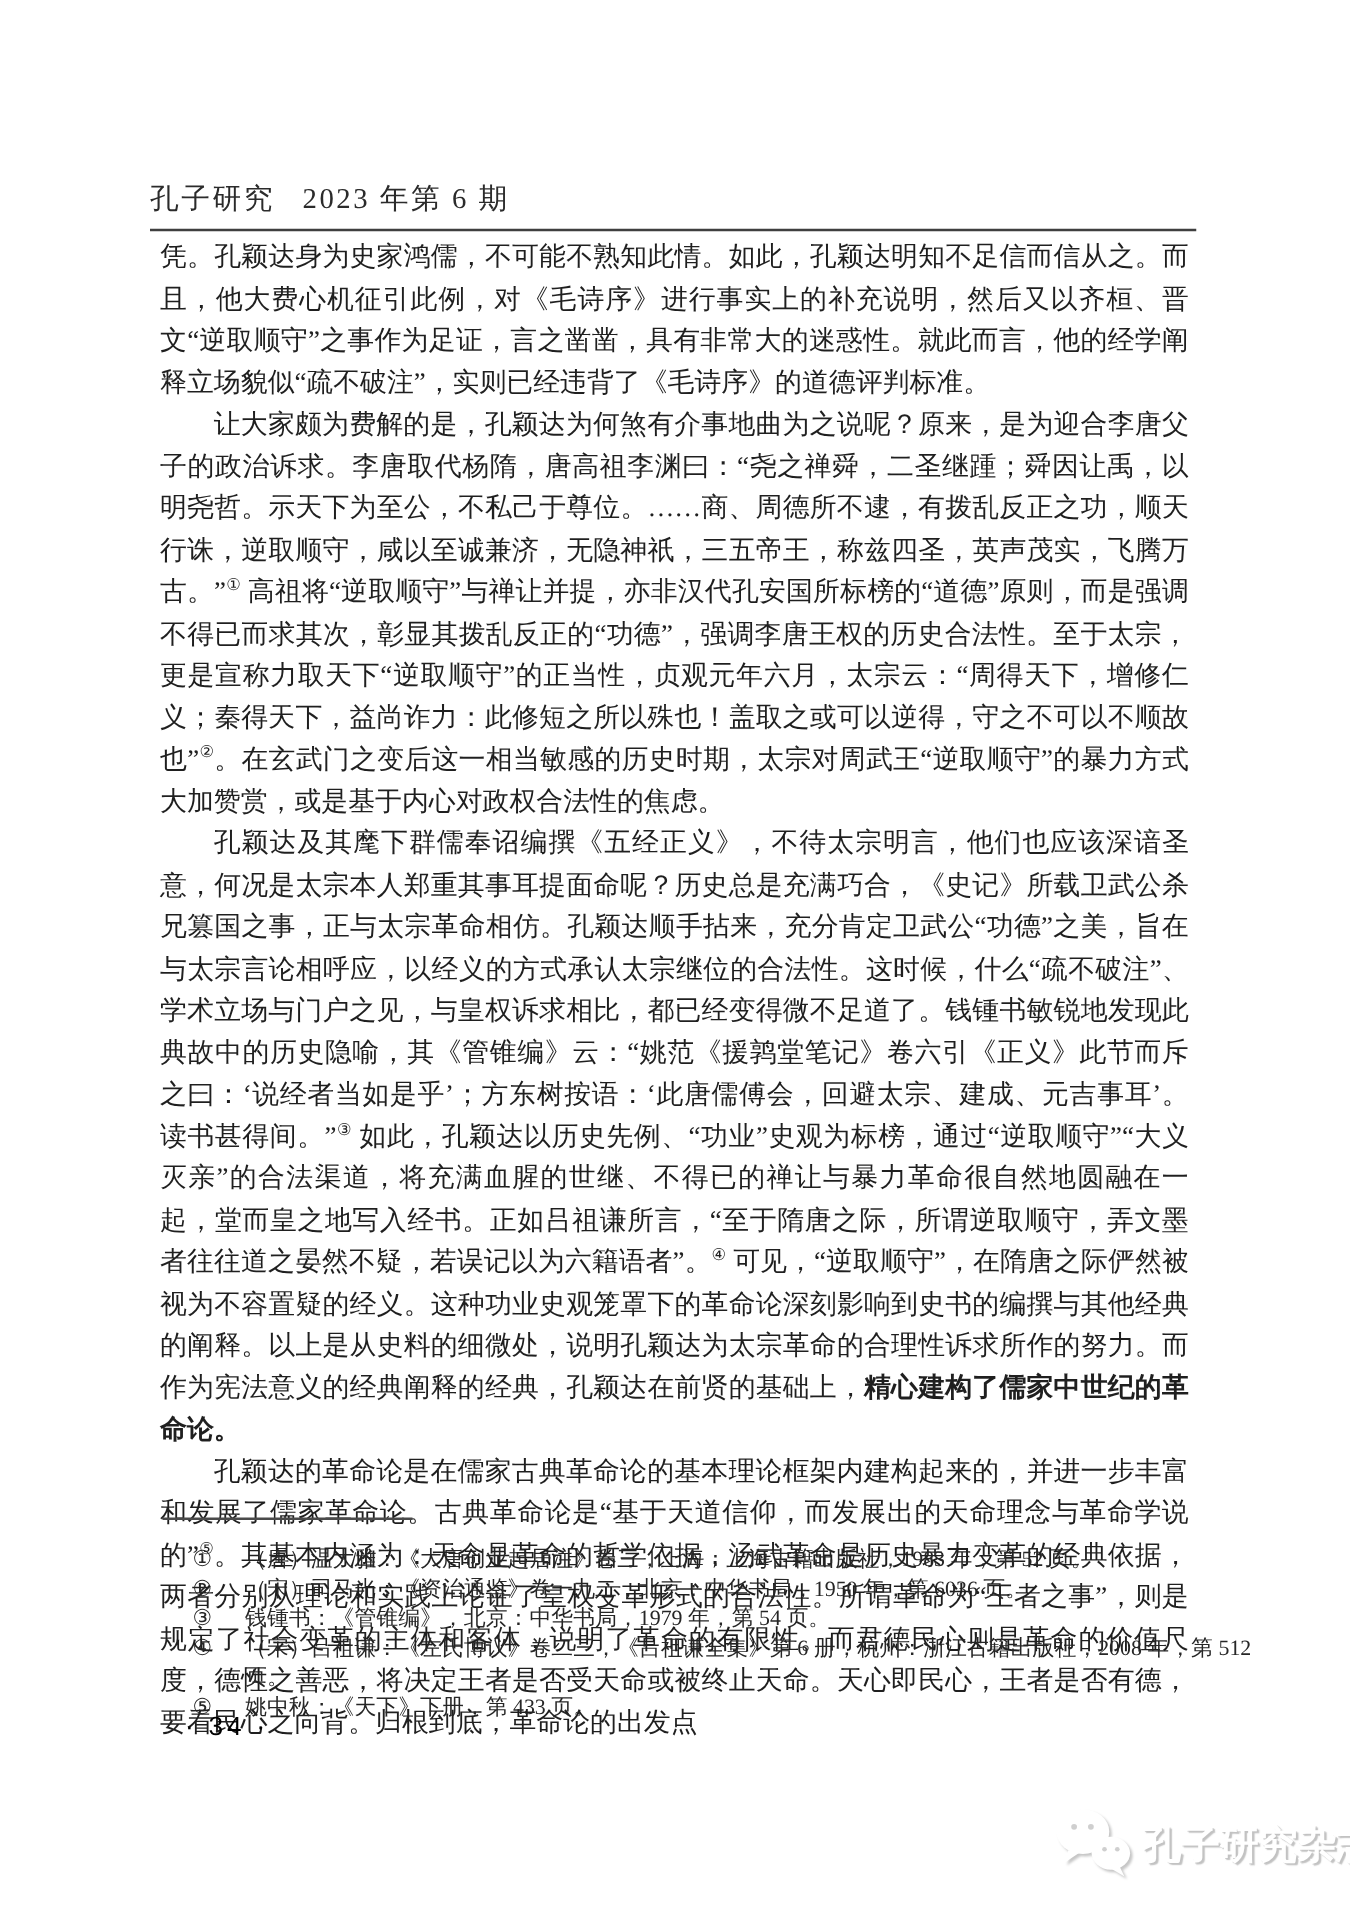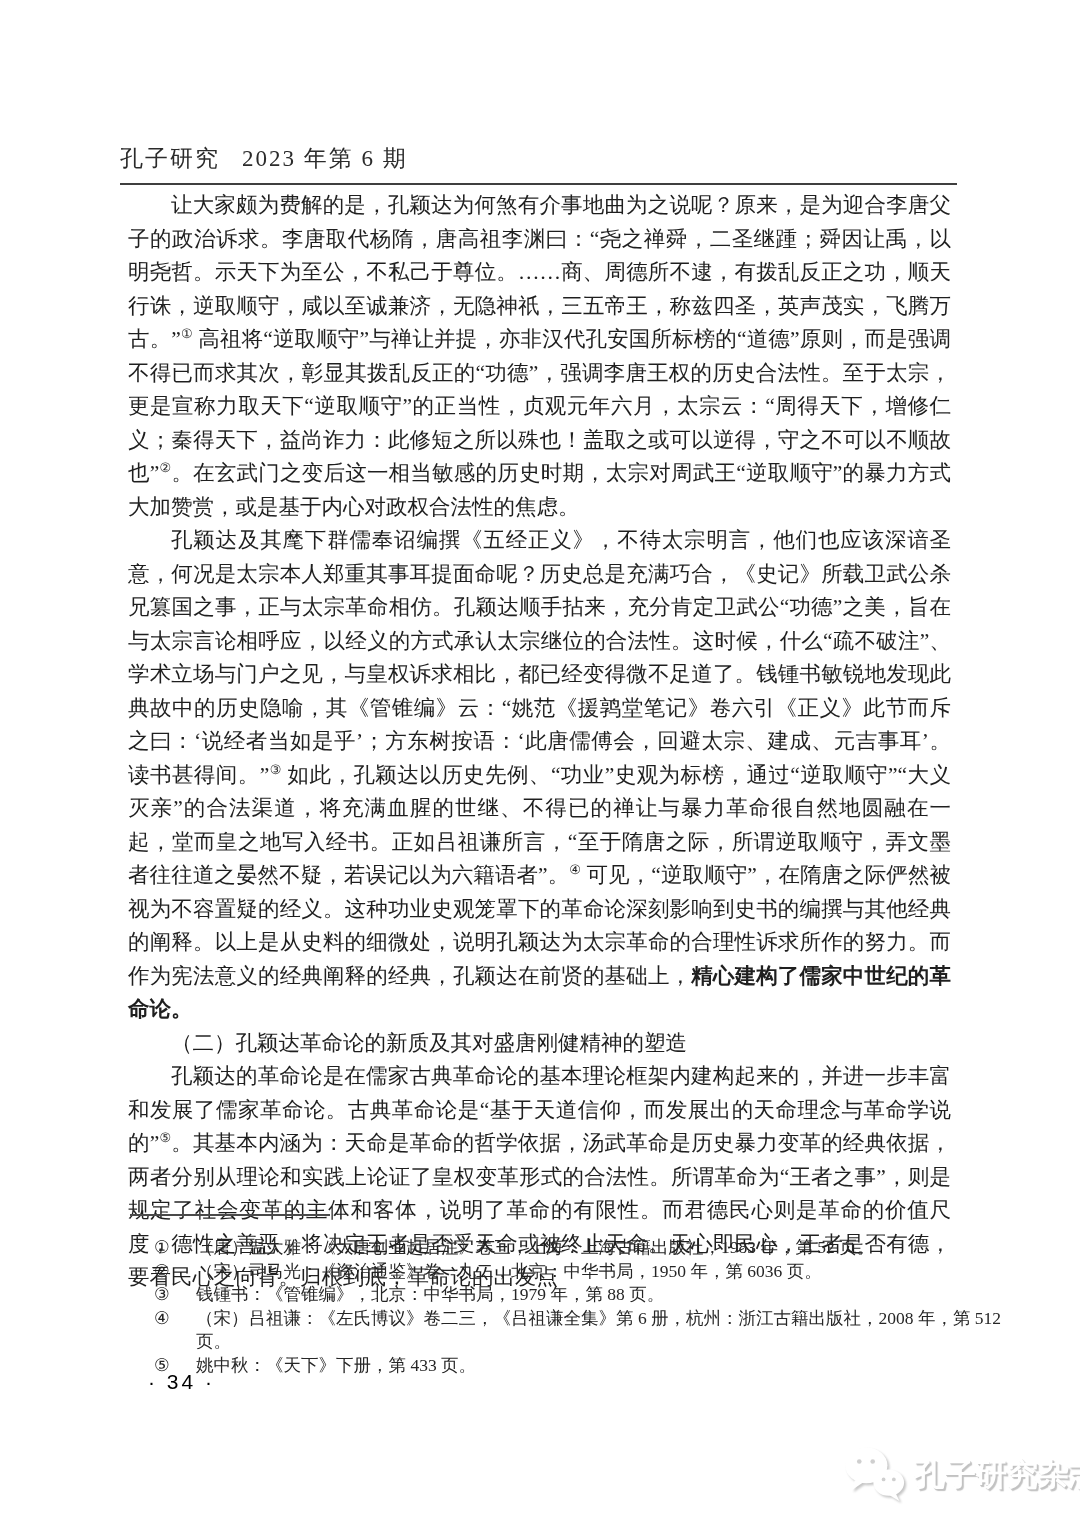--- a/index.html
+++ b/index.html
@@ -87,40 +87,40 @@
   .wechat-svg { filter: drop-shadow(2px 2px 1px #c6c6c6); }
 </style>
 </head>
 <body>
 
 <div class="page-header">
   <span>孔子研究</span><span class="issue">2023 年第 6 期</span>
 </div>
 
 <div class="article">
+    <p class=""><span>凭。孔颖达身为史家鸿儒，不可能不熟知此情。如此，孔颖达明知不足信而信从之。而且，他大费心机征引此例，对《毛诗序》进行事实上的补充说明，然后又以齐桓、晋文“逆取顺守”之事作为足证，言之凿凿，具有非常大的迷惑性。就此而言，他的经学阐释立场貌似“疏不破注”，实则已经违背了《毛诗序》的道德评判标准。</span></p>
     <p class="indent "><span>让大家颇为费解的是，孔颖达为何煞有介事地曲为之说呢？原来，是为迎合李唐父子的政治诉求。李唐取代杨隋，唐高祖李渊曰：“尧之禅舜，二圣继踵；舜因让禹，以明尧哲。示天下为至公，不私己于尊位。……商、周德所不逮，有拨乱反正之功，顺天行诛，逆取顺守，咸以至诚兼济，无隐神祇，三五帝王，称兹四圣，英声茂实，飞腾万古。”</span><sup class="fnref">①</sup><span> 高祖将“逆取顺守”与禅让并提，亦非汉代孔安国所标榜的“道德”原则，而是强调不得已而求其次，彰显其拨乱反正的“功德”，强调李唐王权的历史合法性。至于太宗，更是宣称力取天下“逆取顺守”的正当性，贞观元年六月，太宗云：“周得天下，增修仁义；秦得天下，益尚诈力：此修短之所以殊也！盖取之或可以逆得，守之不可以不顺故也”</span><sup class="fnref">②</sup><span>。在玄武门之变后这一相当敏感的历史时期，太宗对周武王“逆取顺守”的暴力方式大加赞赏，或是基于内心对政权合法性的焦虑。</span></p>
     <p class="indent "><span>孔颖达及其麾下群儒奉诏编撰《五经正义》，不待太宗明言，他们也应该深谙圣意，何况是太宗本人郑重其事耳提面命呢？历史总是充满巧合，《史记》所载卫武公杀兄篡国之事，正与太宗革命相仿。孔颖达顺手拈来，充分肯定卫武公“功德”之美，旨在与太宗言论相呼应，以经义的方式承认太宗继位的合法性。这时候，什么“疏不破注”、学术立场与门户之见，与皇权诉求相比，都已经变得微不足道了。钱锺书敏锐地发现此典故中的历史隐喻，其《管锥编》云：“姚范《援鹑堂笔记》卷六引《正义》此节而斥之曰：‘说经者当如是乎’；方东树按语：‘此唐儒傅会，回避太宗、建成、元吉事耳’。读书甚得间。”</span><sup class="fnref">③</sup><span> 如此，孔颖达以历史先例、“功业”史观为标榜，通过“逆取顺守”“大义灭亲”的合法渠道，将充满血腥的世继、不得已的禅让与暴力革命很自然地圆融在一起，堂而皇之地写入经书。正如吕祖谦所言，“至于隋唐之际，所谓逆取顺守，弄文墨者往往道之晏然不疑，若误记以为六籍语者”。</span><sup class="fnref">④</sup><span> 可见，“逆取顺守”，在隋唐之际俨然被视为不容置疑的经义。这种功业史观笼罩下的革命论深刻影响到史书的编撰与其他经典的阐释。以上是从史料的细微处，说明孔颖达为太宗革命的合理性诉求所作的努力。而作为宪法意义的经典阐释的经典，孔颖达在前贤的基础上，</span><span class="bold">精心建构了儒家中世纪的革命论。</span></p>
-    <p class="indent heading"><span>（二）孔颖达革命论的新质及其对盛唐刚健精神的塑造</span></p>
     <p class="indent "><span>孔颖达的革命论是在儒家古典革命论的基本理论框架内建构起来的，并进一步丰富和发展了儒家革命论。古典革命论是“基于天道信仰，而发展出的天命理念与革命学说的”</span><sup class="fnref">⑤</sup><span>。其基本内涵为：天命是革命的哲学依据，汤武革命是历史暴力变革的经典依据，两者分别从理论和实践上论证了皇权变革形式的合法性。所谓革命为“王者之事”，则是规定了社会变革的主体和客体，说明了革命的有限性。而君德民心则是革命的价值尺度，德性之善恶，将决定王者是否受天命或被终止天命。天心即民心，王者是否有德，要看民心之向背。归根到底，革命论的出发点</span></p>
   </div>
 
 <div class="fn-rule"></div>
 
 <div class="footnotes">
     <div class="fn-item">
       <span class="fn-marker">①</span>
       <span class="fn-text">（唐）温大雅：《大唐创业起居注》卷三，上海：上海古籍出版社，1983 年，第 52 页。</span>
     </div>
     <div class="fn-item">
       <span class="fn-marker">②</span>
       <span class="fn-text">（宋）司马光：《资治通鉴》卷一九二，北京：中华书局，1950 年，第 6036 页。</span>
     </div>
     <div class="fn-item">
       <span class="fn-marker">③</span>
-      <span class="fn-text">钱锺书：《管锥编》，北京：中华书局，1979 年，第 88 页。</span>
+      <span class="fn-text">钱锺书：《管锥编》，北京：中华书局，1979 年，第 54 页。</span>
     </div>
     <div class="fn-item">
       <span class="fn-marker">④</span>
       <span class="fn-text">（宋）吕祖谦：《左氏博议》卷二三，《吕祖谦全集》第 6 册，杭州：浙江古籍出版社，2008 年，第 512 页。</span>
     </div>
     <div class="fn-item">
       <span class="fn-marker">⑤</span>
       <span class="fn-text">姚中秋：《天下》下册，第 433 页。</span>
     </div>
   </div>

